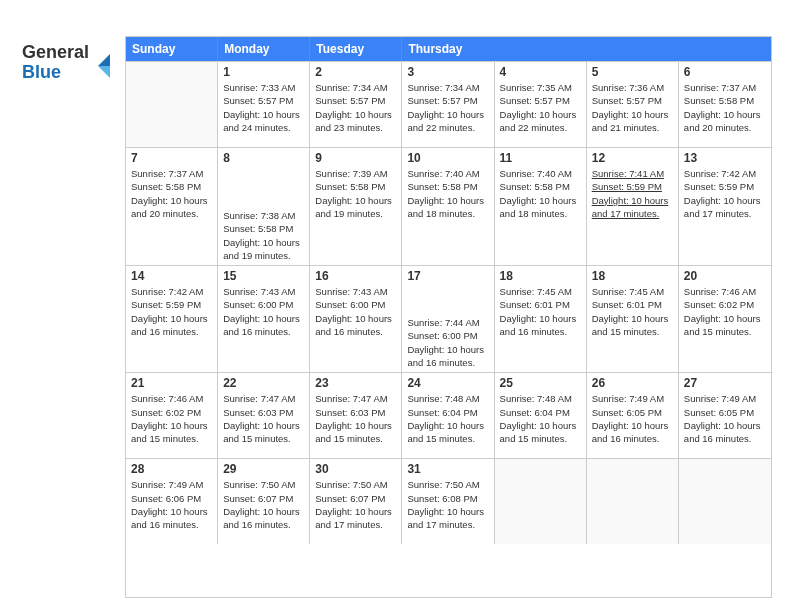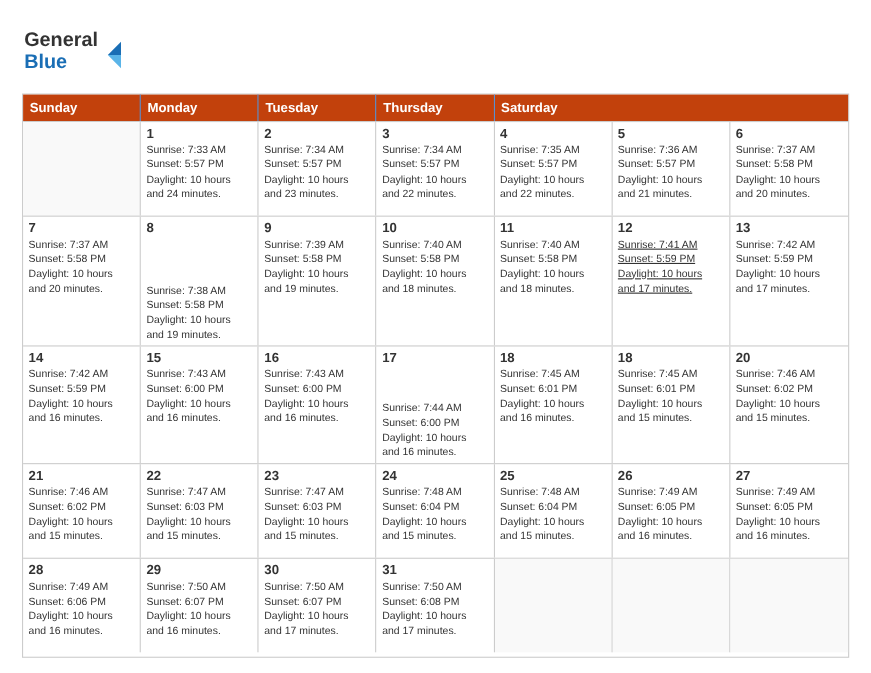--- a/index.html
+++ b/index.html
@@ -6,23 +6,23 @@
     body {
       font-family: Arial, sans-serif;
       background: #fff;
       width: 792px;
       height: 612px;
       overflow: hidden;
     }
     .page {
       width: 792px;
       height: 608px;
-      padding: 20px 20px 10px 20px;
+      padding: 36px 20px 10px 20px;
       display: flex;
-      flex-direction: column;
+      flex-direction: row;
     }
     .header {
       display: flex;
       justify-content: space-between;
       align-items: flex-start;
       margin-bottom: 10px;
     }
     .logo {
       display: flex;
       align-items: center;
@@ -39,21 +39,21 @@
       font-size: 15px;
       color: #555;
     }
     .calendar {
       flex: 1;
       border: 1px solid #ccc;
     }
     .cal-header-row {
       display: grid;
       grid-template-columns: repeat(7, 1fr);
-      background: #c2410c;
+      background: #3b82f6;
     }
     .cal-header-cell {
       color: #fff;
       font-size: 12px;
       font-weight: bold;
       padding: 5px 6px;
       text-align: left;
       border-right: 1px solid #5a8fcf;
     }
     .cal-header-cell:last-child { border-right: none; }
@@ -109,21 +109,20 @@
       <div class="location"></div>
     </div>
   </div>
 
   <div class="calendar">
     <div class="cal-header-row">
     <div class="cal-header-cell">Sunday</div>
         <div class="cal-header-cell">Monday</div>
         <div class="cal-header-cell">Tuesday</div>
         <div class="cal-header-cell">Thursday</div>
-        <div class="cal-header-cell">Saturday</div>
       </div>
     <div class="cal-body">
     <div class="cal-row">
           <div class="cal-cell empty"></div>
           <div class="cal-cell">
             <span class="day-num">1</span>
             <div class="cell-text" style="white-space: pre-line;">Sunrise: 7:33 AM
 Sunset: 5:57 PM
 Daylight: 10 hours
 and 24 minutes.</div>

